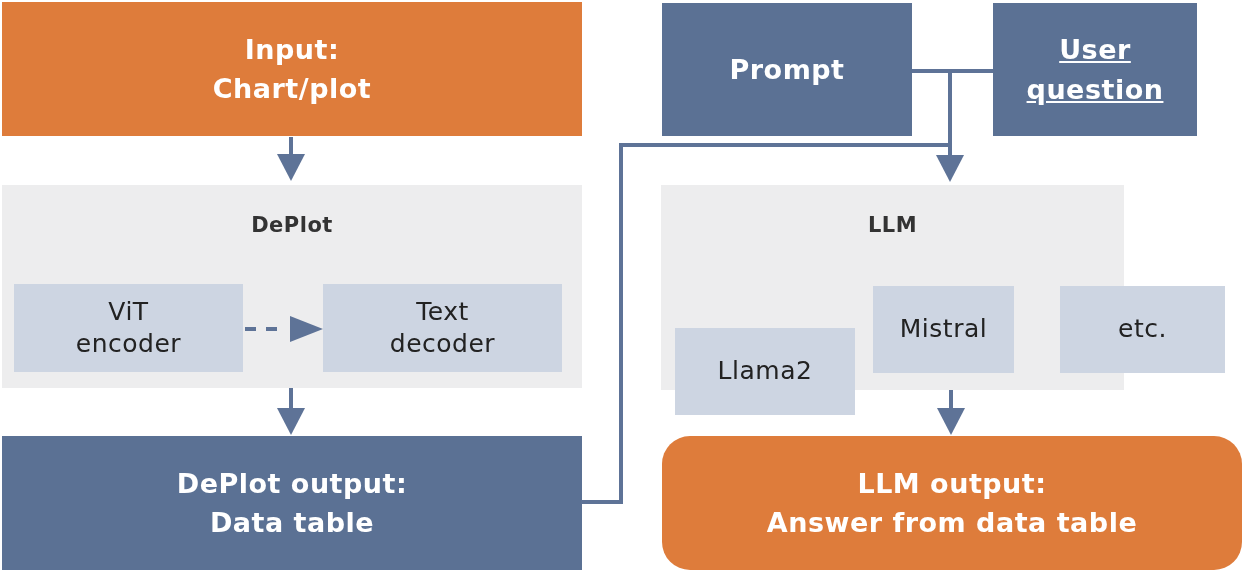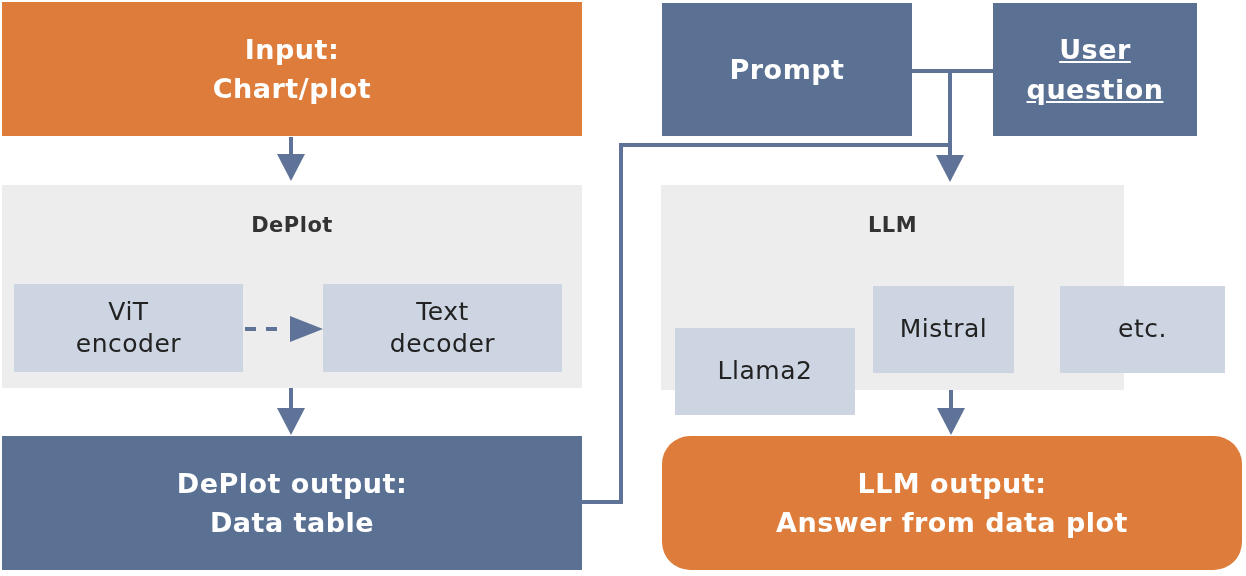--- a/index.html
+++ b/index.html
@@ -135,16 +135,16 @@
     <div class="chip pos-etc">
       <span>etc.</span>
     </div>
   </div>
 
   <div class="vline a3-shaft"></div>
   <div class="tri-down a3-head"></div>
 
   <div class="box orange solid pos-llm-out">
     <span>LLM output:</span>
-    <span>Answer from data plot</span>
+    <span>Answer from data table</span>
   </div>
 
 </div>
 
 </body></html>

